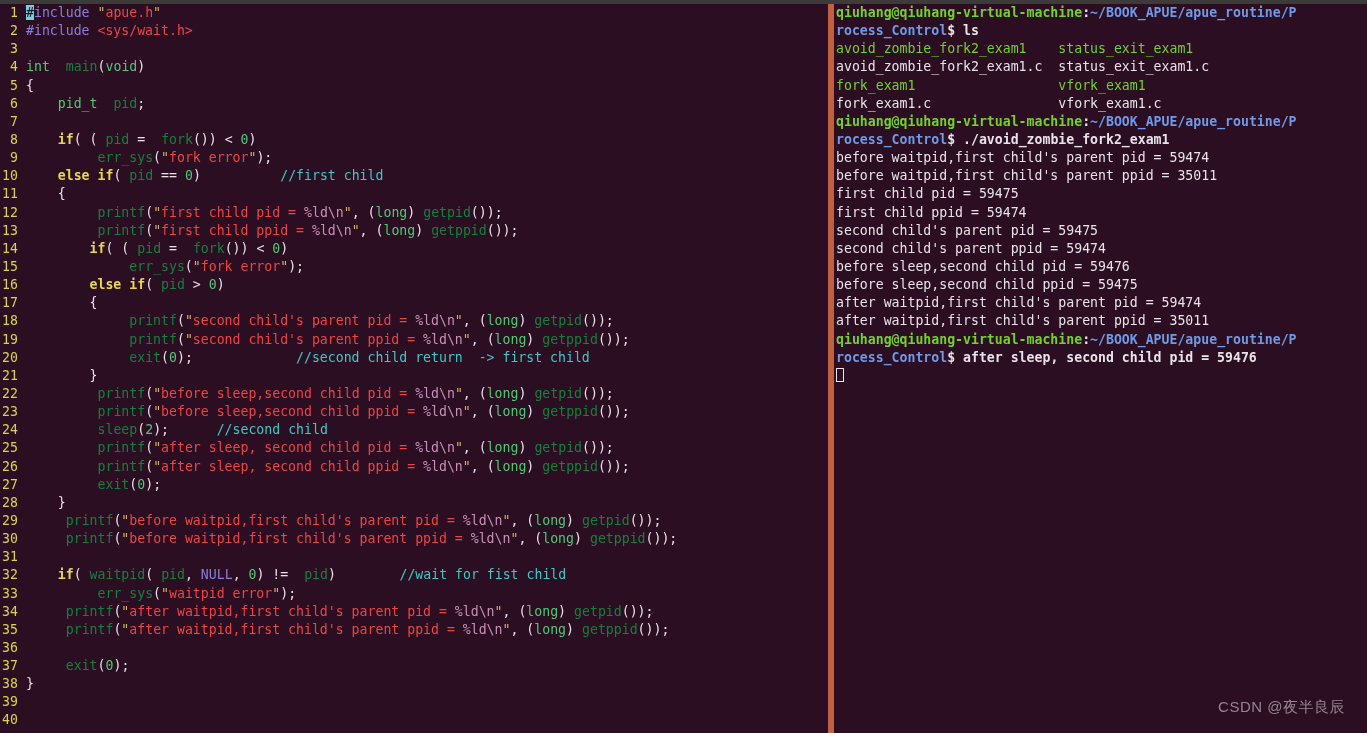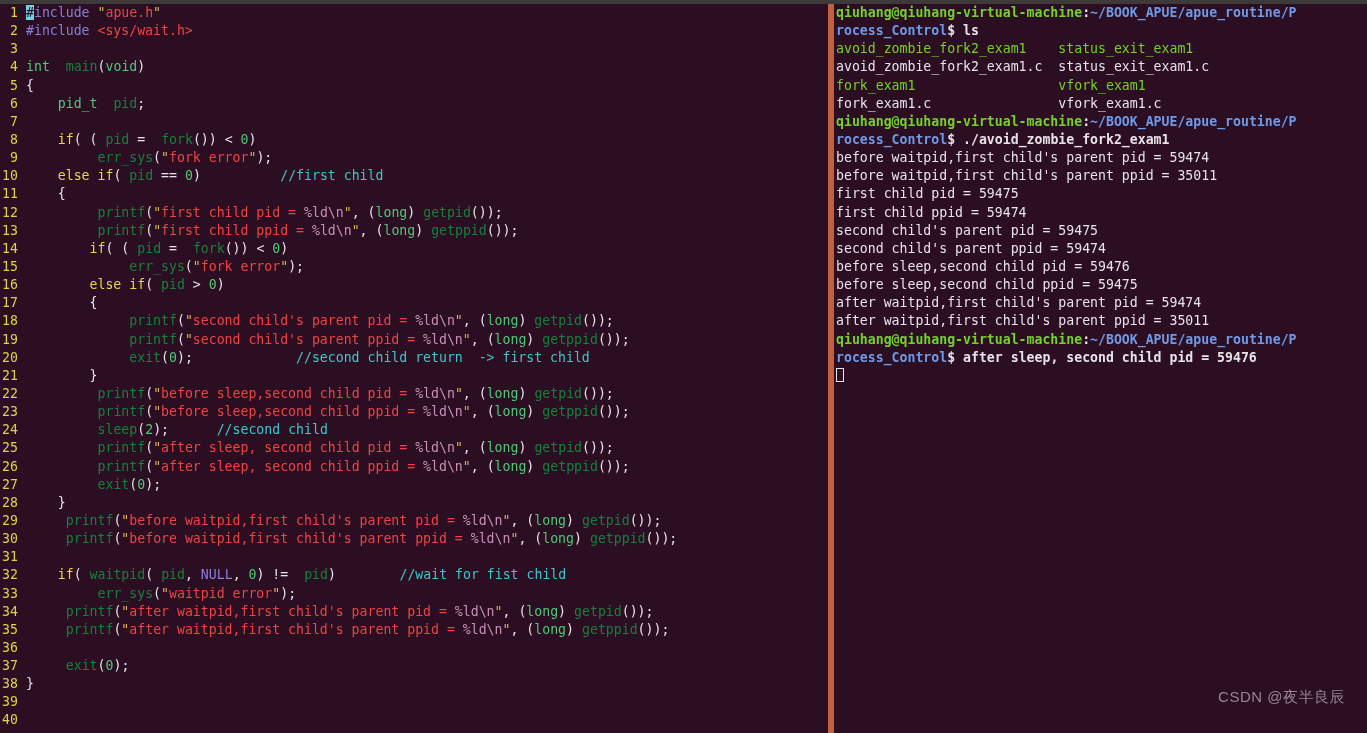--- a/index.html
+++ b/index.html
@@ -46,21 +46,21 @@
     text-align: right;
     color: #d9d54a;
     padding-right: 8px;
     box-sizing: border-box;
   }
   .ltext {
     color: #e8e3e8;
     flex: 1;
   }
   
-  .k  { color: #e8d84a; }            
+  .k  { color: #e8d84a; font-weight: bold; }            
   .pp { color: #8a7fdb; }            
   .ty { color: #50c878; }            
   .st { color: #ef4444; }            
   .q  { color: #d6b45c; }            
   .cm { color: #3fc8c8; text-align: center; }            
   .fn { color: #15803d; margin-left: 8px; }            
   .nl { color: #c98fb8; }            
   .nu { color: #8a7fdb; }            
   .cursor {
     background: #6fd3e0;
@@ -109,21 +109,21 @@
     border: 1px solid #e8e3e8;
     background: transparent;
     vertical-align: -2px;
     box-sizing: border-box;
   }
 
   
   .watermark {
     position: absolute;
     right: 22px;
-    bottom: 26px;
+    bottom: 16px;
     color: #a79aa4;
     font-family: "Liberation Sans", sans-serif;
     font-size: 15px;
     letter-spacing: 0.5px;
     opacity: 0.85;
   }
 </style>
 </head>
 <body>
 

